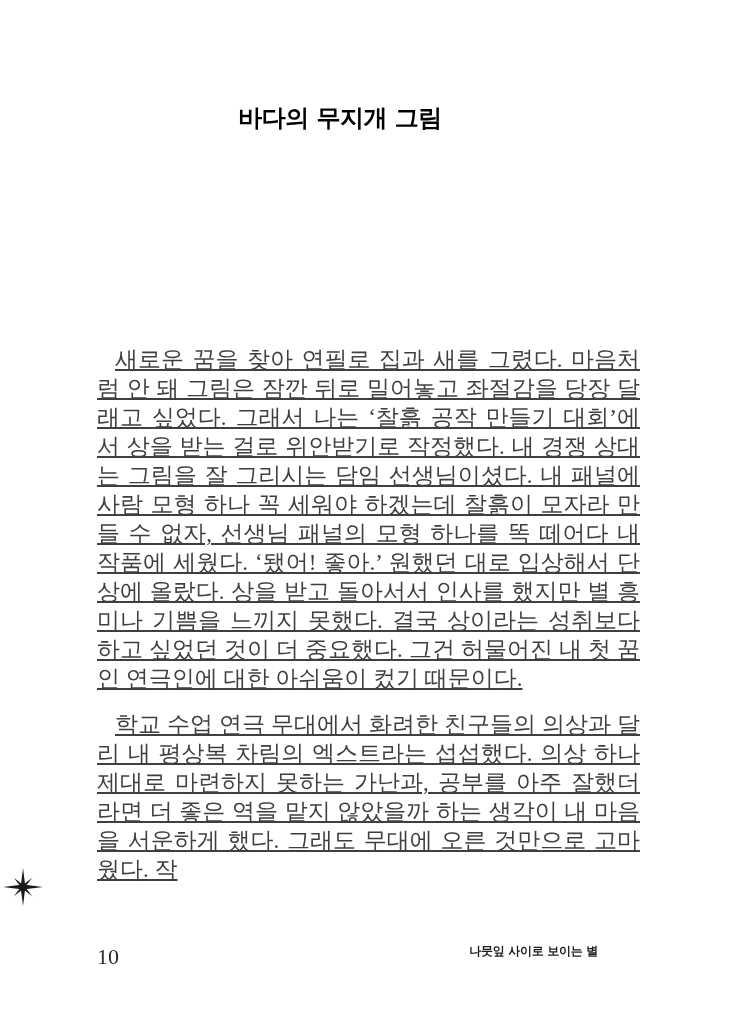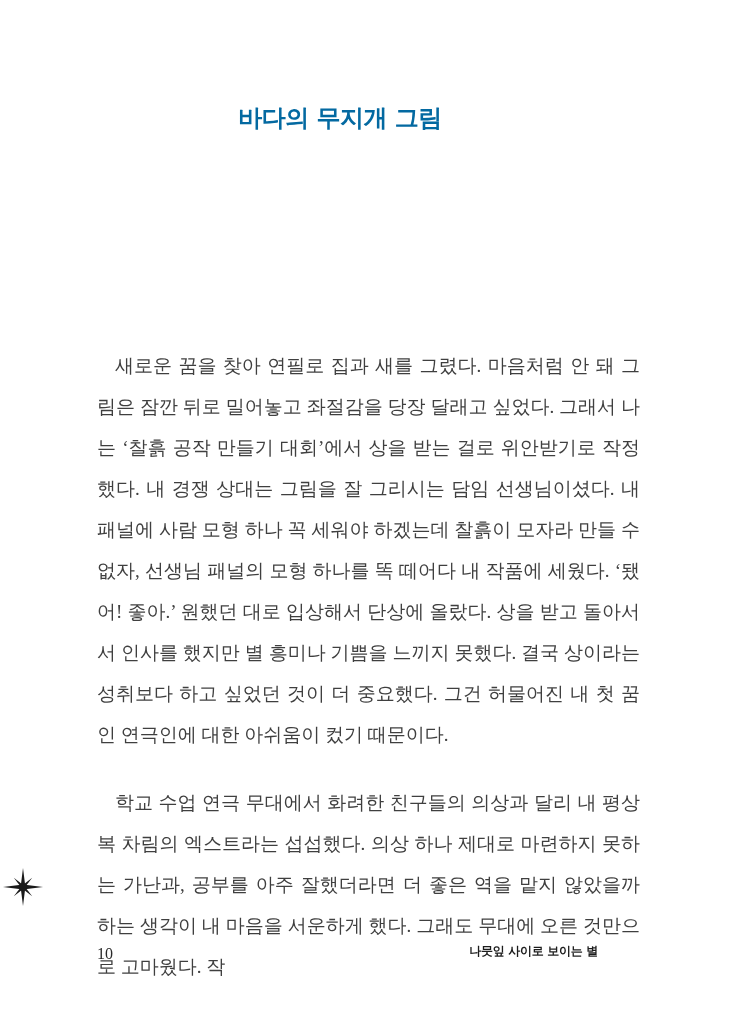--- a/index.html
+++ b/index.html
@@ -18,54 +18,55 @@
   .chapter-title {
     position: absolute;
     top: 102px;
     left: 0;
     width: 680px;            
     text-align: center;
     font-family: "DejaVu Sans", "Liberation Sans", sans-serif;
     font-weight: 700;
     font-size: 24px;
     letter-spacing: -0.5px;
-    color: #0369a1;
+    color: #000000;
     margin: 0;
   }
   .body-text {
     position: absolute;
     top: 345px;
     left: 97px;
     width: 543px;
     color: #3f3f3f;
-    font-size: 19px;
-    line-height: 41px;
+    font-size: 23px;
+    line-height: 29px;
     text-align: justify;
     word-break: break-all;
+    text-decoration: underline;
   }
   .body-text p {
     margin: 0;
     text-indent: 18px;
   }
   .body-text p + p {
-    margin-top: 27px;
+    margin-top: 17px;
   }
   .margin-star {
     position: absolute;
     left: 3px;
     top: 867px;
     width: 40px;
     height: 40px;
   }
   .footer-page-number {
     position: absolute;
     left: 97px;
     top: 944px;
     font-family: "Liberation Serif", "DejaVu Serif", serif;
-    font-size: 16px;
+    font-size: 22px;
     line-height: 1.2;
     color: #2a2a2a;
   }
   .footer-running-title {
     position: absolute;
     right: 138px;
     top: 944px;
     font-family: "DejaVu Sans", "Liberation Sans", sans-serif;
     font-weight: 700;
     font-size: 12px;

